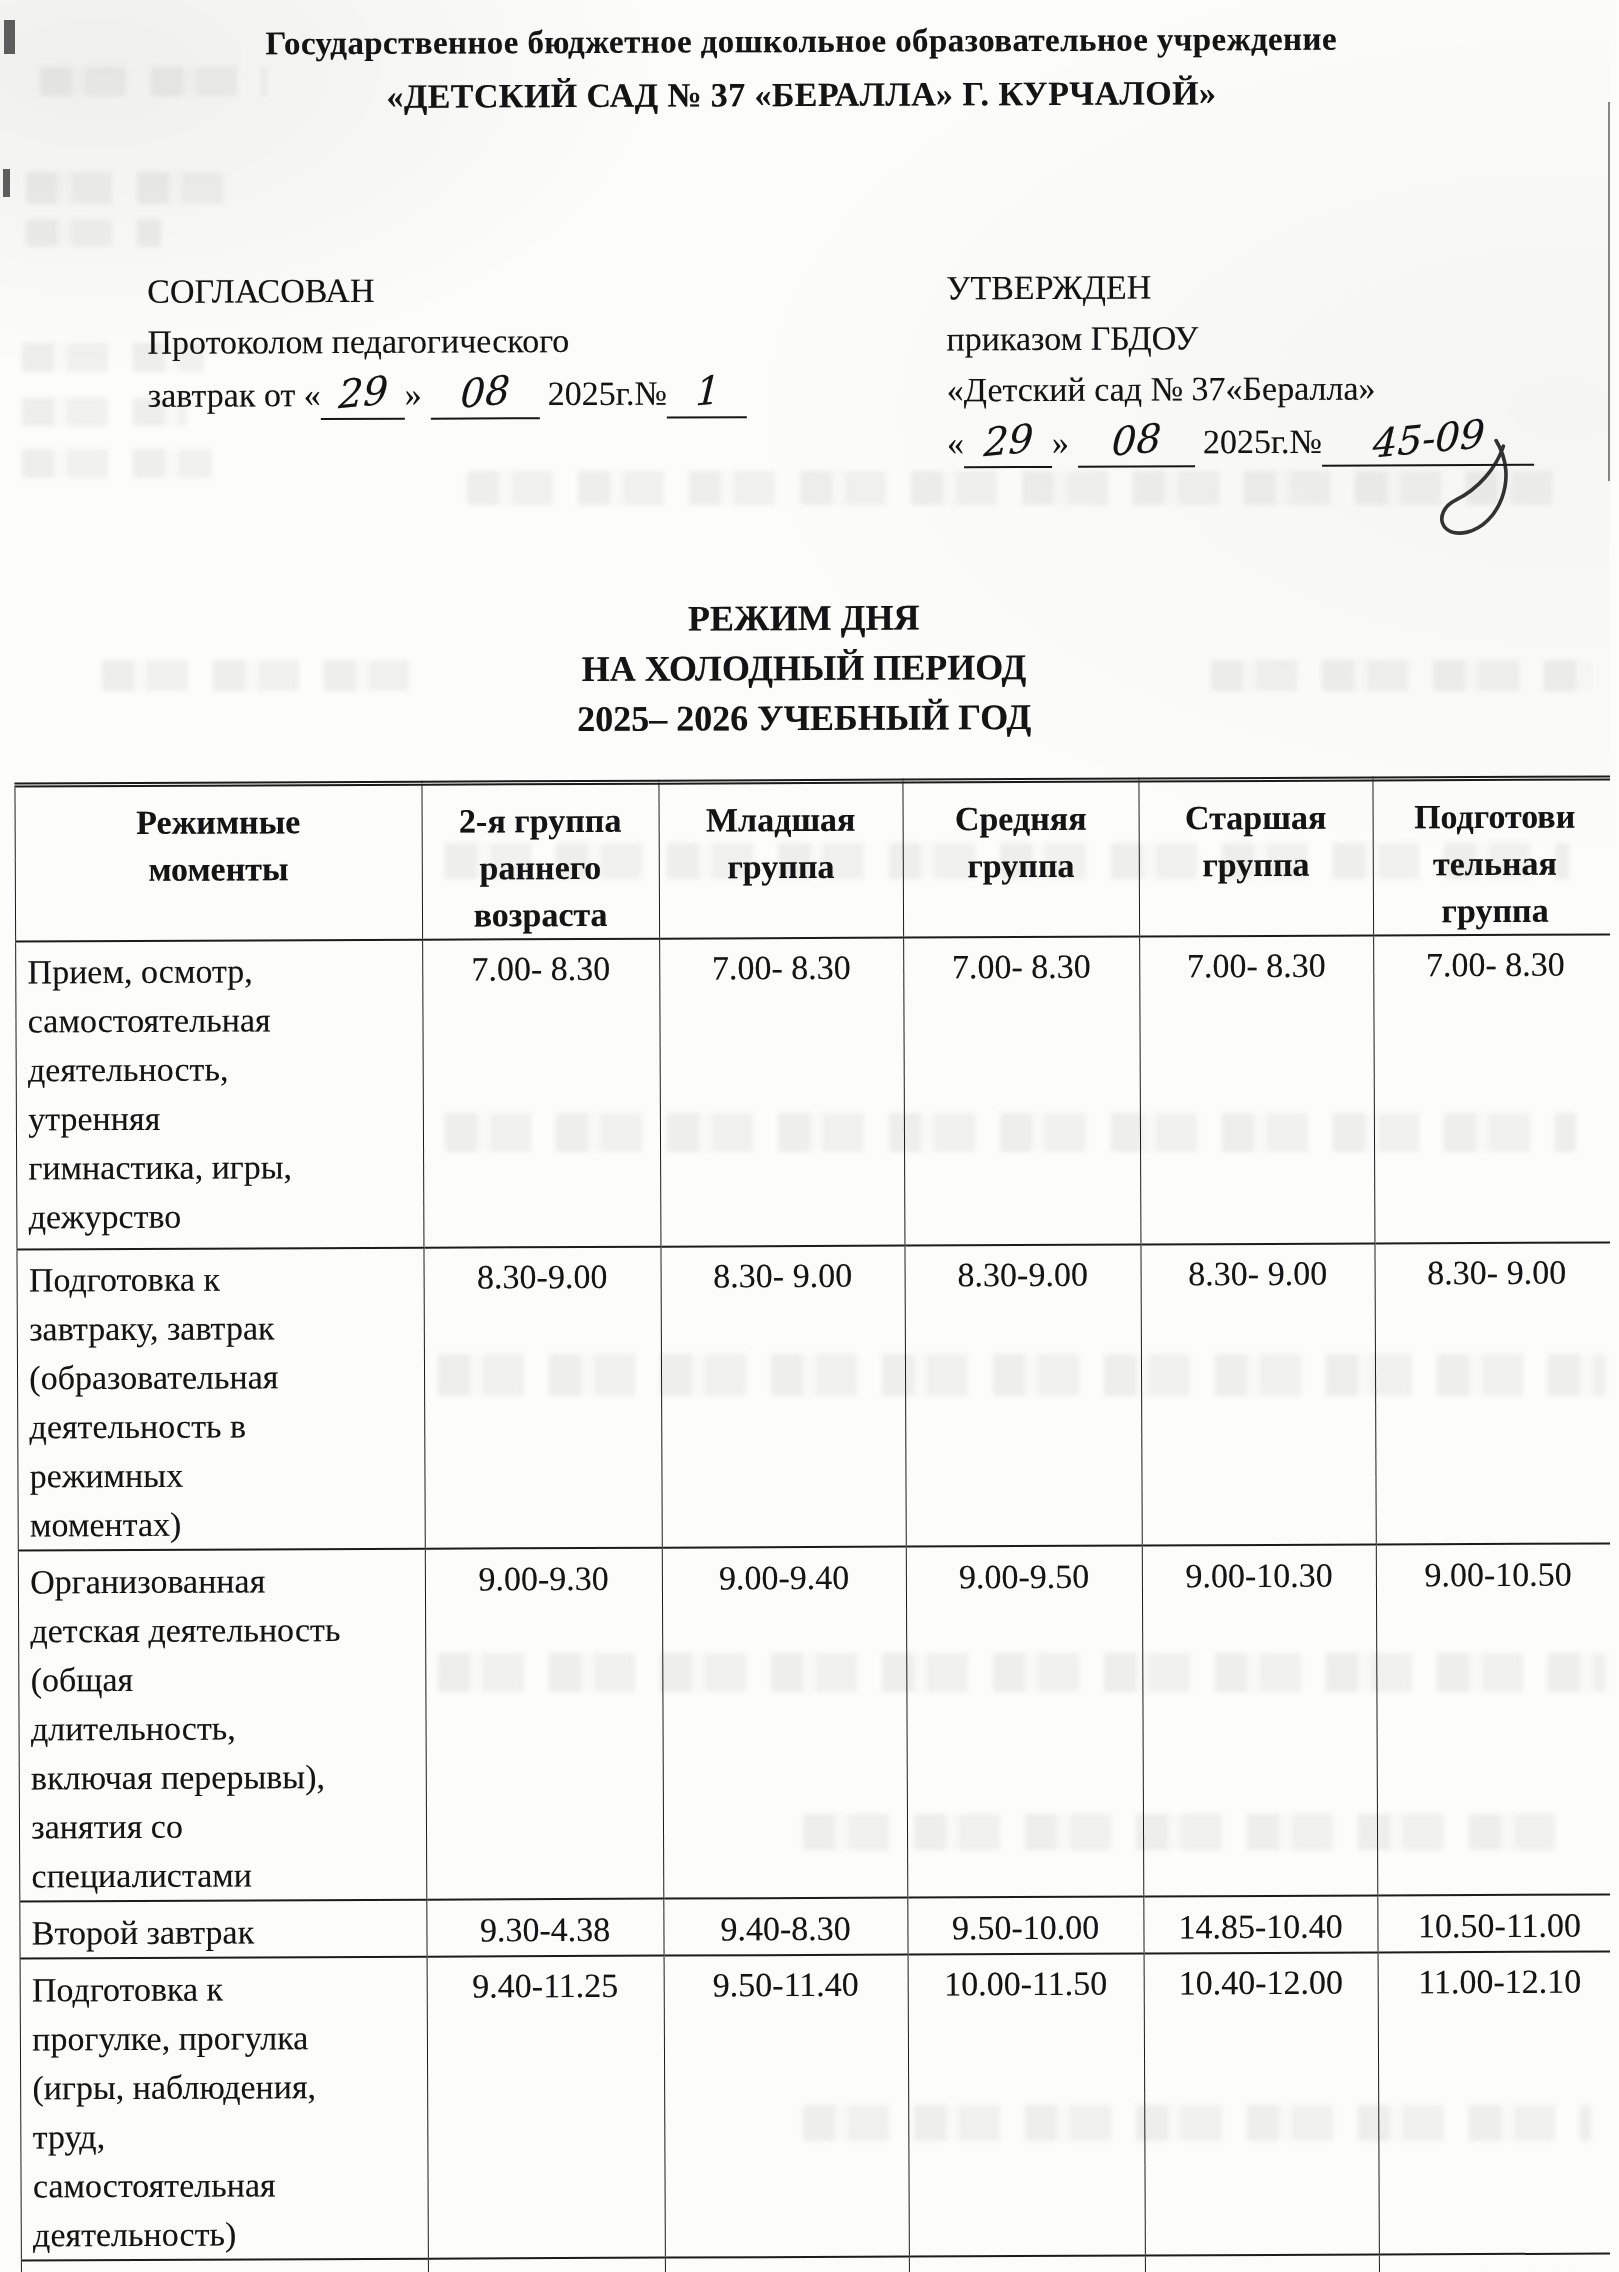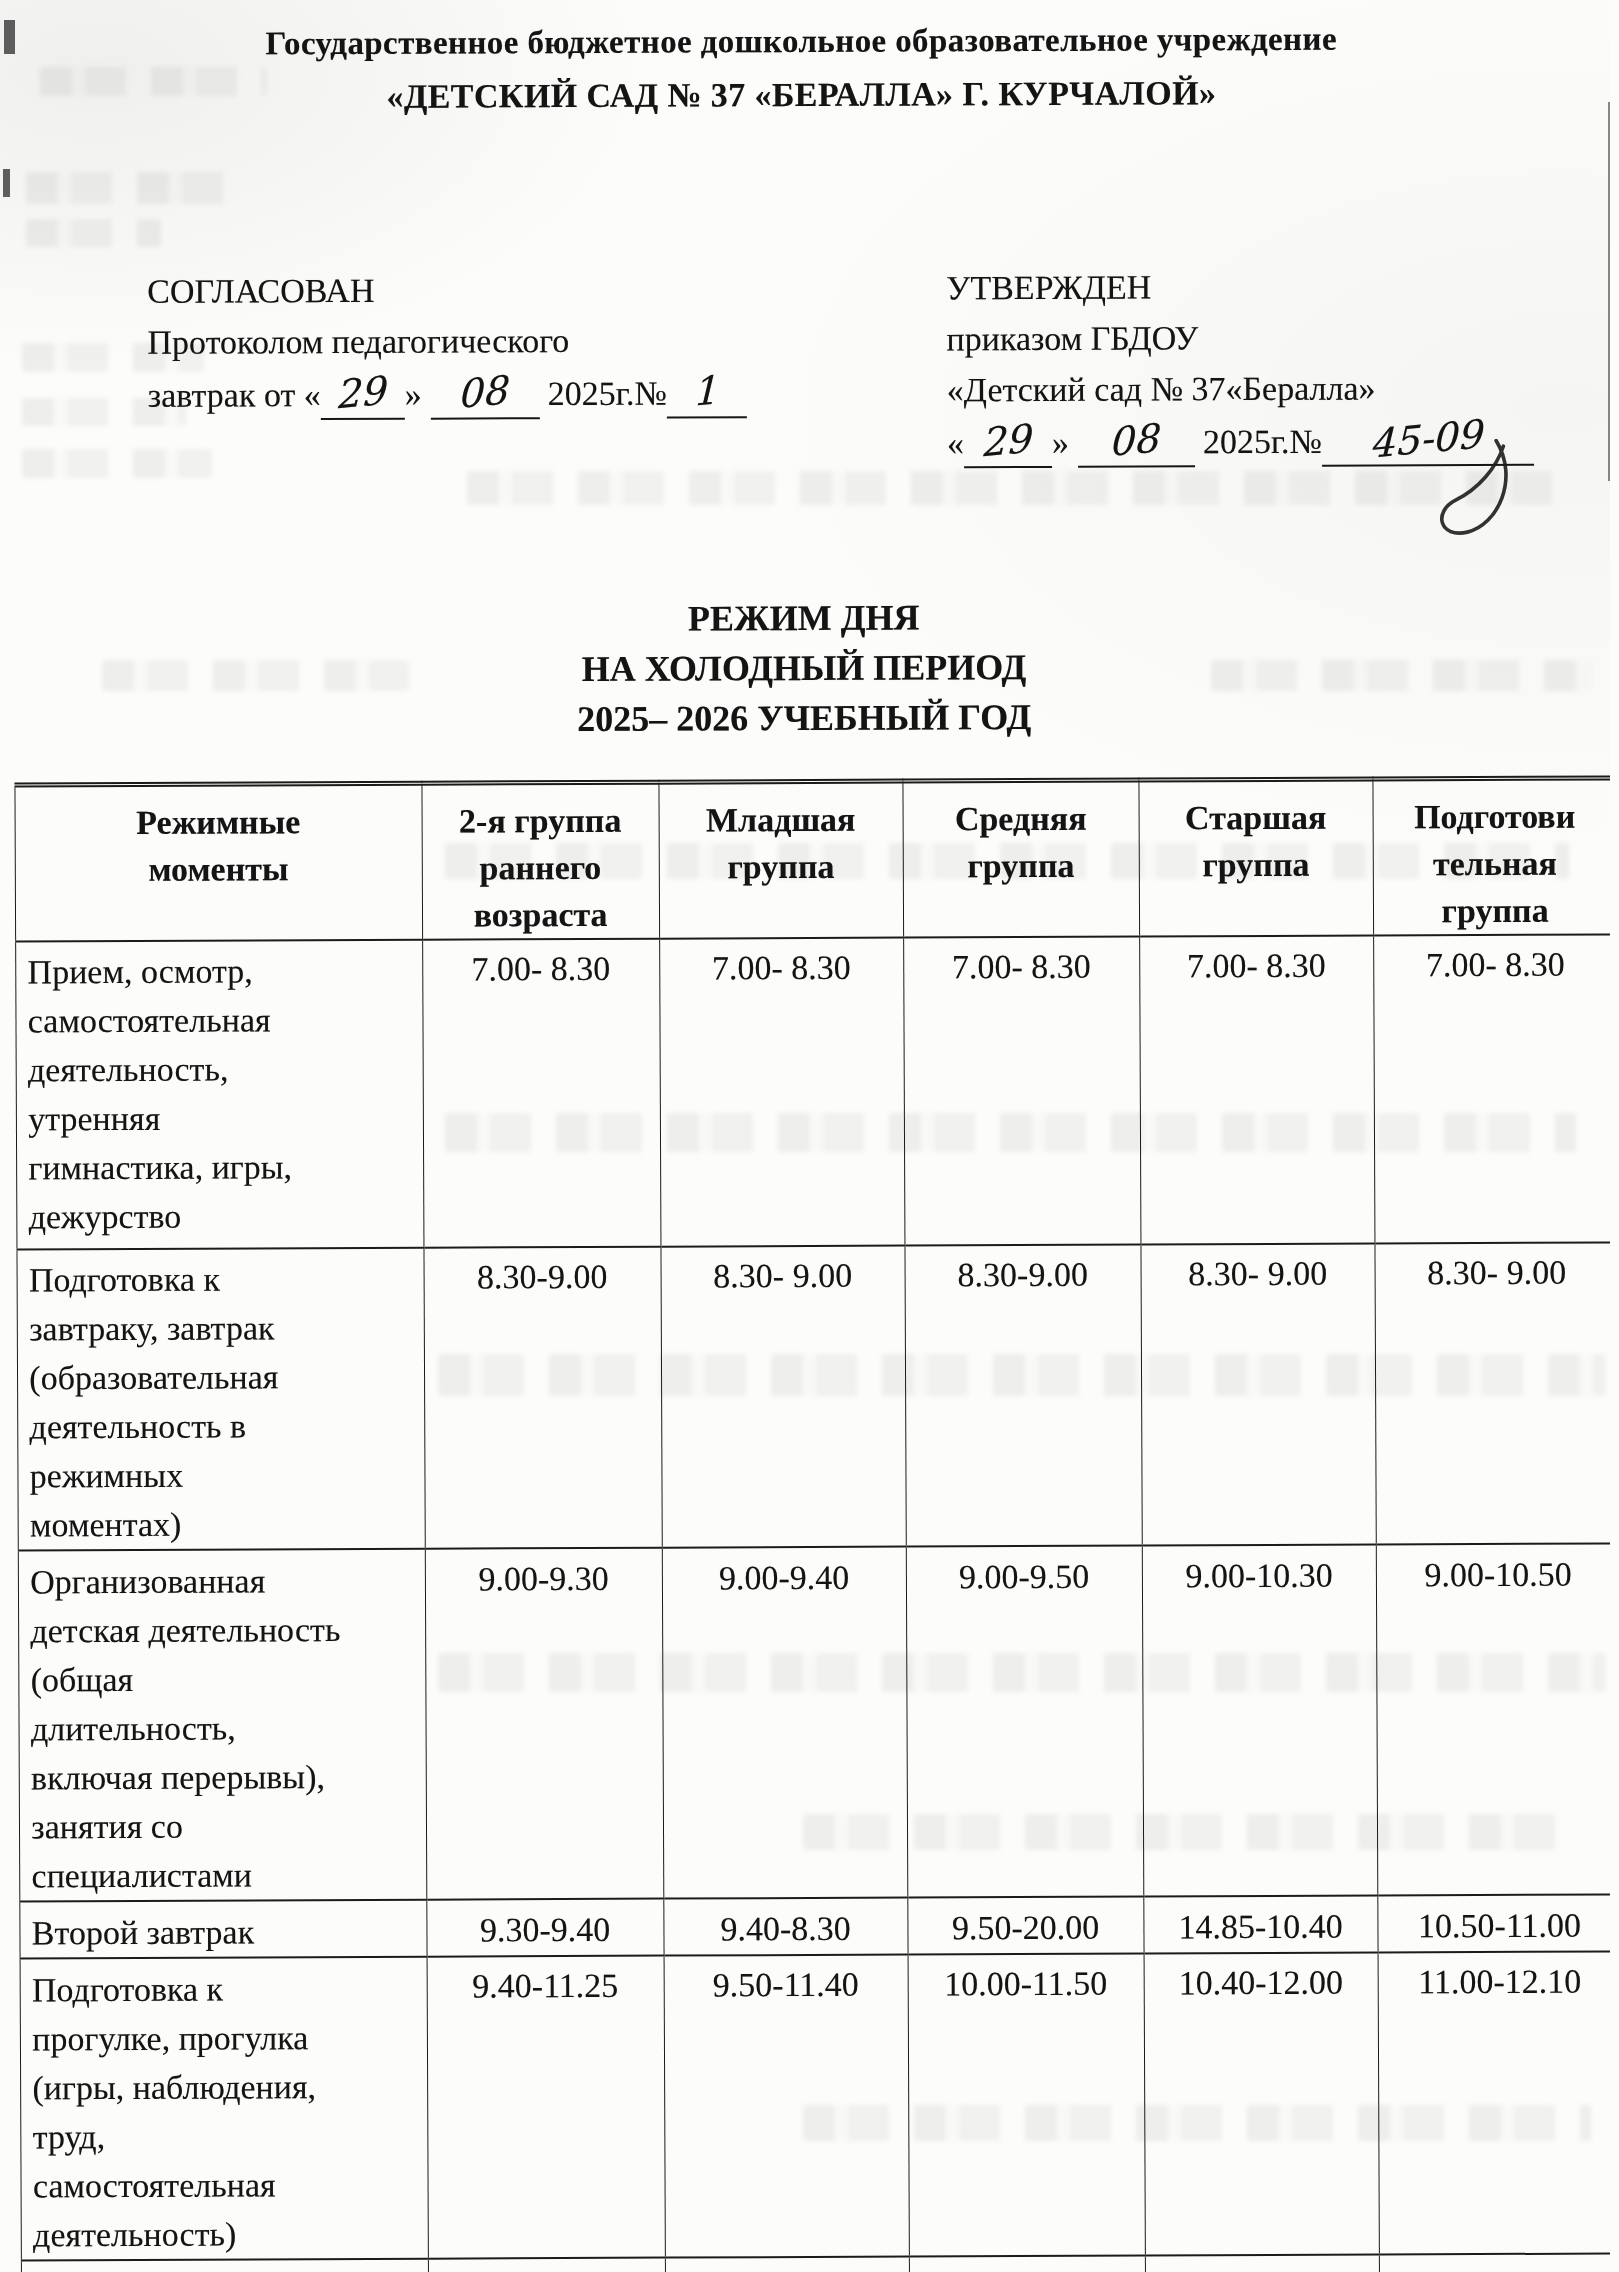--- a/index.html
+++ b/index.html
@@ -188,23 +188,23 @@
 занятия со
 специалистами</td>
             <td class="time">9.00-9.30</td>
             <td class="time">9.00-9.40</td>
             <td class="time">9.00-9.50</td>
             <td class="time">9.00-10.30</td>
             <td class="time">9.00-10.50</td>
           </tr>
           <tr style="height: 53px;">
             <td class="activity">Второй завтрак</td>
-            <td class="time">9.30-9.40</td>
+            <td class="time">9.30-4.38</td>
             <td class="time">9.40-8.30</td>
-            <td class="time">9.50-20.00</td>
+            <td class="time">9.50-10.00</td>
             <td class="time">14.85-10.40</td>
             <td class="time">10.50-11.00</td>
           </tr>
           <tr style="height: 294px;">
             <td class="activity">Подготовка к
 прогулке, прогулка
 (игры, наблюдения,
 труд,
 самостоятельная
 деятельность)</td>

